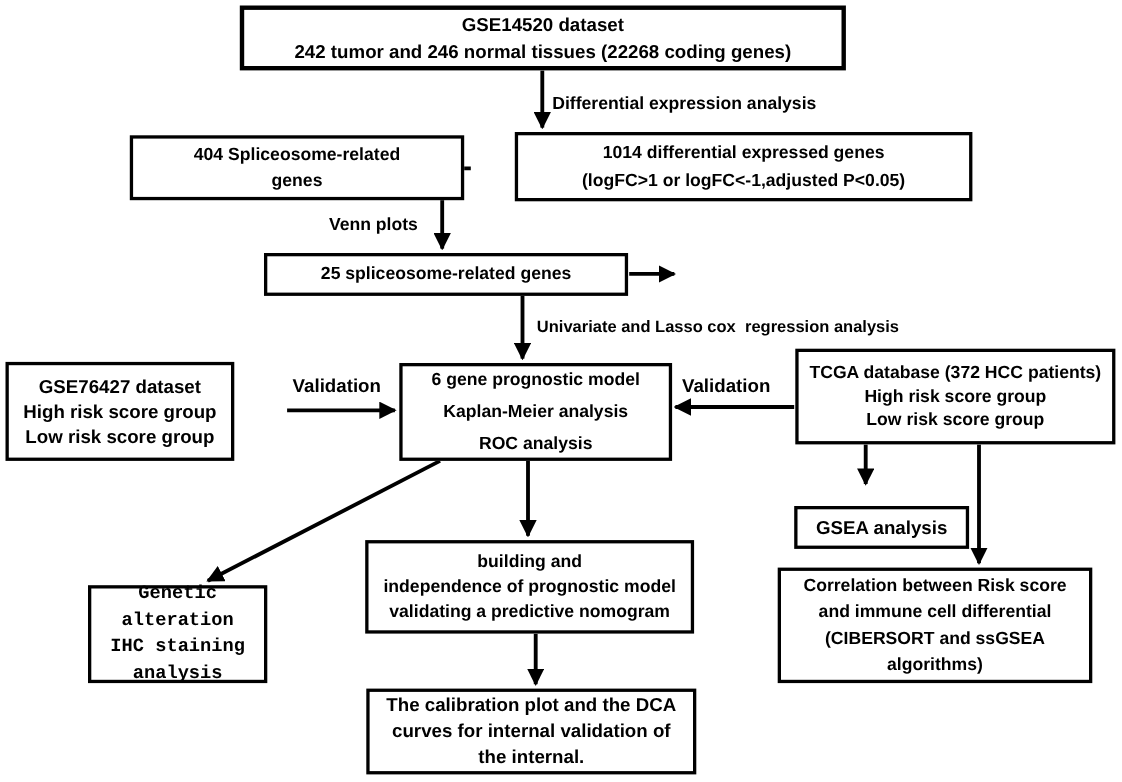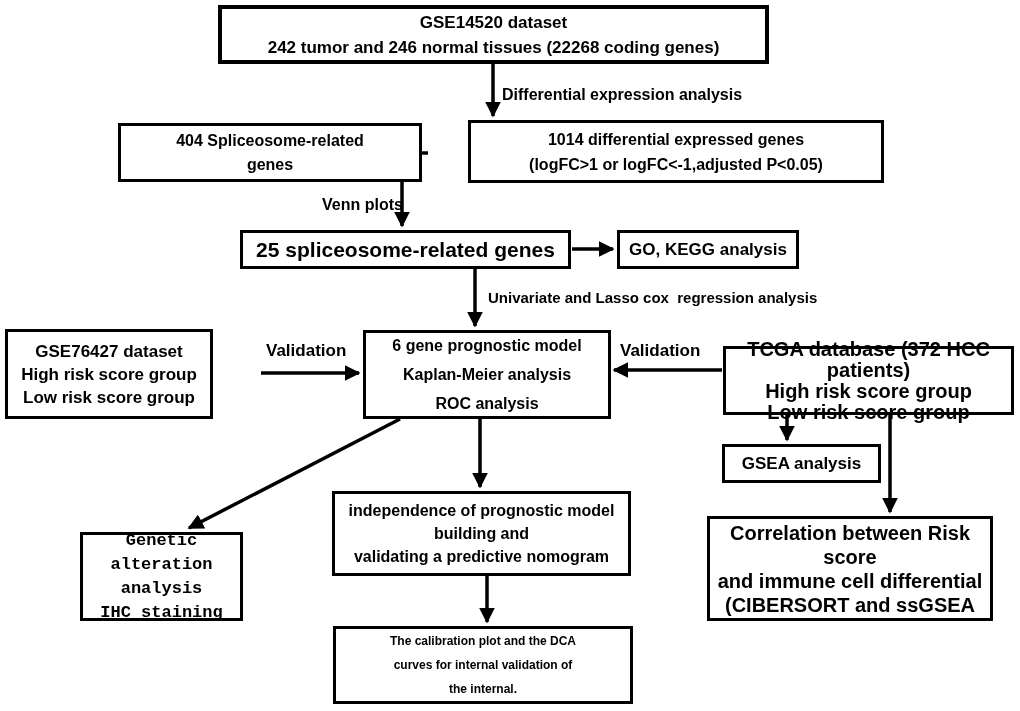--- a/index.html
+++ b/index.html
@@ -49,73 +49,71 @@
   <div class="box" style="left:118px;top:123px;width:304px;height:59px;font-size:16px;line-height:24px;">
     <div class="bl">404 Spliceosome-related</div>
     <div class="bl">genes</div>
   </div>
 
   <div class="box" style="left:428px;top:120px;width:416px;height:63px;font-size:16px;line-height:25px;margin-left:40px;">
     <div class="bl">1014 differential expressed genes</div>
     <div class="bl">(logFC&gt;1 or logFC&lt;-1,adjusted P&lt;0.05)</div>
   </div>
 
-  <div class="box" style="left:240px;top:230px;width:331px;height:39px;font-size:21px;">
+  <div class="box" style="left:240px;top:230px;width:331px;height:39px;font-size:16px;">
     <div class="bl">25 spliceosome-related genes</div>
   </div>
 
-  <div class="box" style="left:617px;top:230px;width:182px;height:39px;font-size:17px;">
-    <div class="bl">GO, KEGG analysis</div>
-  </div>
 
   <div class="box" style="left:363px;top:330px;width:248px;height:89px;font-size:16px;line-height:29px;align-items:center;">
     <div class="bl">6 gene prognostic model</div>
     <div class="bl">Kaplan-Meier analysis</div>
     <div class="bl">ROC analysis</div>
   </div>
 
   <div class="box" style="left:5px;top:329px;width:208px;height:90px;font-size:17px;line-height:23px;">
     <div class="bl">GSE76427 dataset</div>
     <div class="bl">High risk score group</div>
     <div class="bl">Low risk score group</div>
   </div>
 
-  <div class="box" style="left:723px;top:346px;width:291px;height:69px;font-size:20px;line-height:21px;">
+  <div class="box" style="left:723px;top:317px;width:291px;height:87px;font-size:16px;line-height:21px;">
     <div class="bl">TCGA database (372 HCC patients)</div>
     <div class="bl">High risk score group</div>
     <div class="bl">Low risk score group</div>
   </div>
 
-  <div class="box" style="left:722px;top:444px;width:159px;height:39px;font-size:17px;">
+  <div class="box" style="left:722px;top:460px;width:159px;height:39px;font-size:17px;">
     <div class="bl">GSEA analysis</div>
   </div>
 
-  <div class="box" style="left:707px;top:516px;width:286px;height:105px;font-size:20px;line-height:24px;">
+  <div class="box" style="left:707px;top:516px;width:286px;height:105px;font-size:16px;line-height:24px;">
     <div class="bl">Correlation between Risk score</div>
     <div class="bl">and immune cell differential</div>
     <div class="bl">(CIBERSORT and ssGSEA</div>
+    <div class="bl">algorithms)</div>
   </div>
 
   <div class="box" style="left:80px;top:532px;width:163px;height:89px;font-size:17px;line-height:24px;font-family:Liberation Mono, monospace;">
     <div class="bl">Genetic alteration</div>
+    <div class="bl">IHC staining</div>
     <div class="bl">analysis</div>
-    <div class="bl">IHC staining</div>
   </div>
 
   <div class="box" style="left:332px;top:491px;width:299px;height:85px;font-size:16px;line-height:23px;">
+    <div class="bl">building and</div>
     <div class="bl">independence of prognostic model</div>
-    <div class="bl">building and</div>
     <div class="bl">validating a predictive nomogram</div>
   </div>
 
-  <div class="box" style="left:333px;top:626px;width:300px;height:78px;font-size:12px;line-height:24px;">
+  <div class="box" style="left:333px;top:626px;width:300px;height:78px;font-size:17px;line-height:24px;">
     <div class="bl">The calibration plot and the DCA</div>
     <div class="bl">curves for internal validation of</div>
     <div class="bl">the internal.</div>
   </div>
 
   <div class="lbl" style="left:502px;top:86px;font-size:16px;">Differential expression analysis</div>
-  <div class="lbl" style="left:299px;top:196px;font-size:16px;margin-left:23px;">Venn plots</div>
+  <div class="lbl" style="left:299px;top:196px;font-size:16px;">Venn plots</div>
   <div class="lbl" style="left:488px;top:289px;font-size:15px;">Univariate and Lasso cox  regression analysis</div>
   <div class="lbl" style="left:266px;top:341px;font-size:17px;">Validation</div>
   <div class="lbl" style="left:620px;top:341px;font-size:17px;">Validation</div>
 
 </div>
 
 </body></html>

